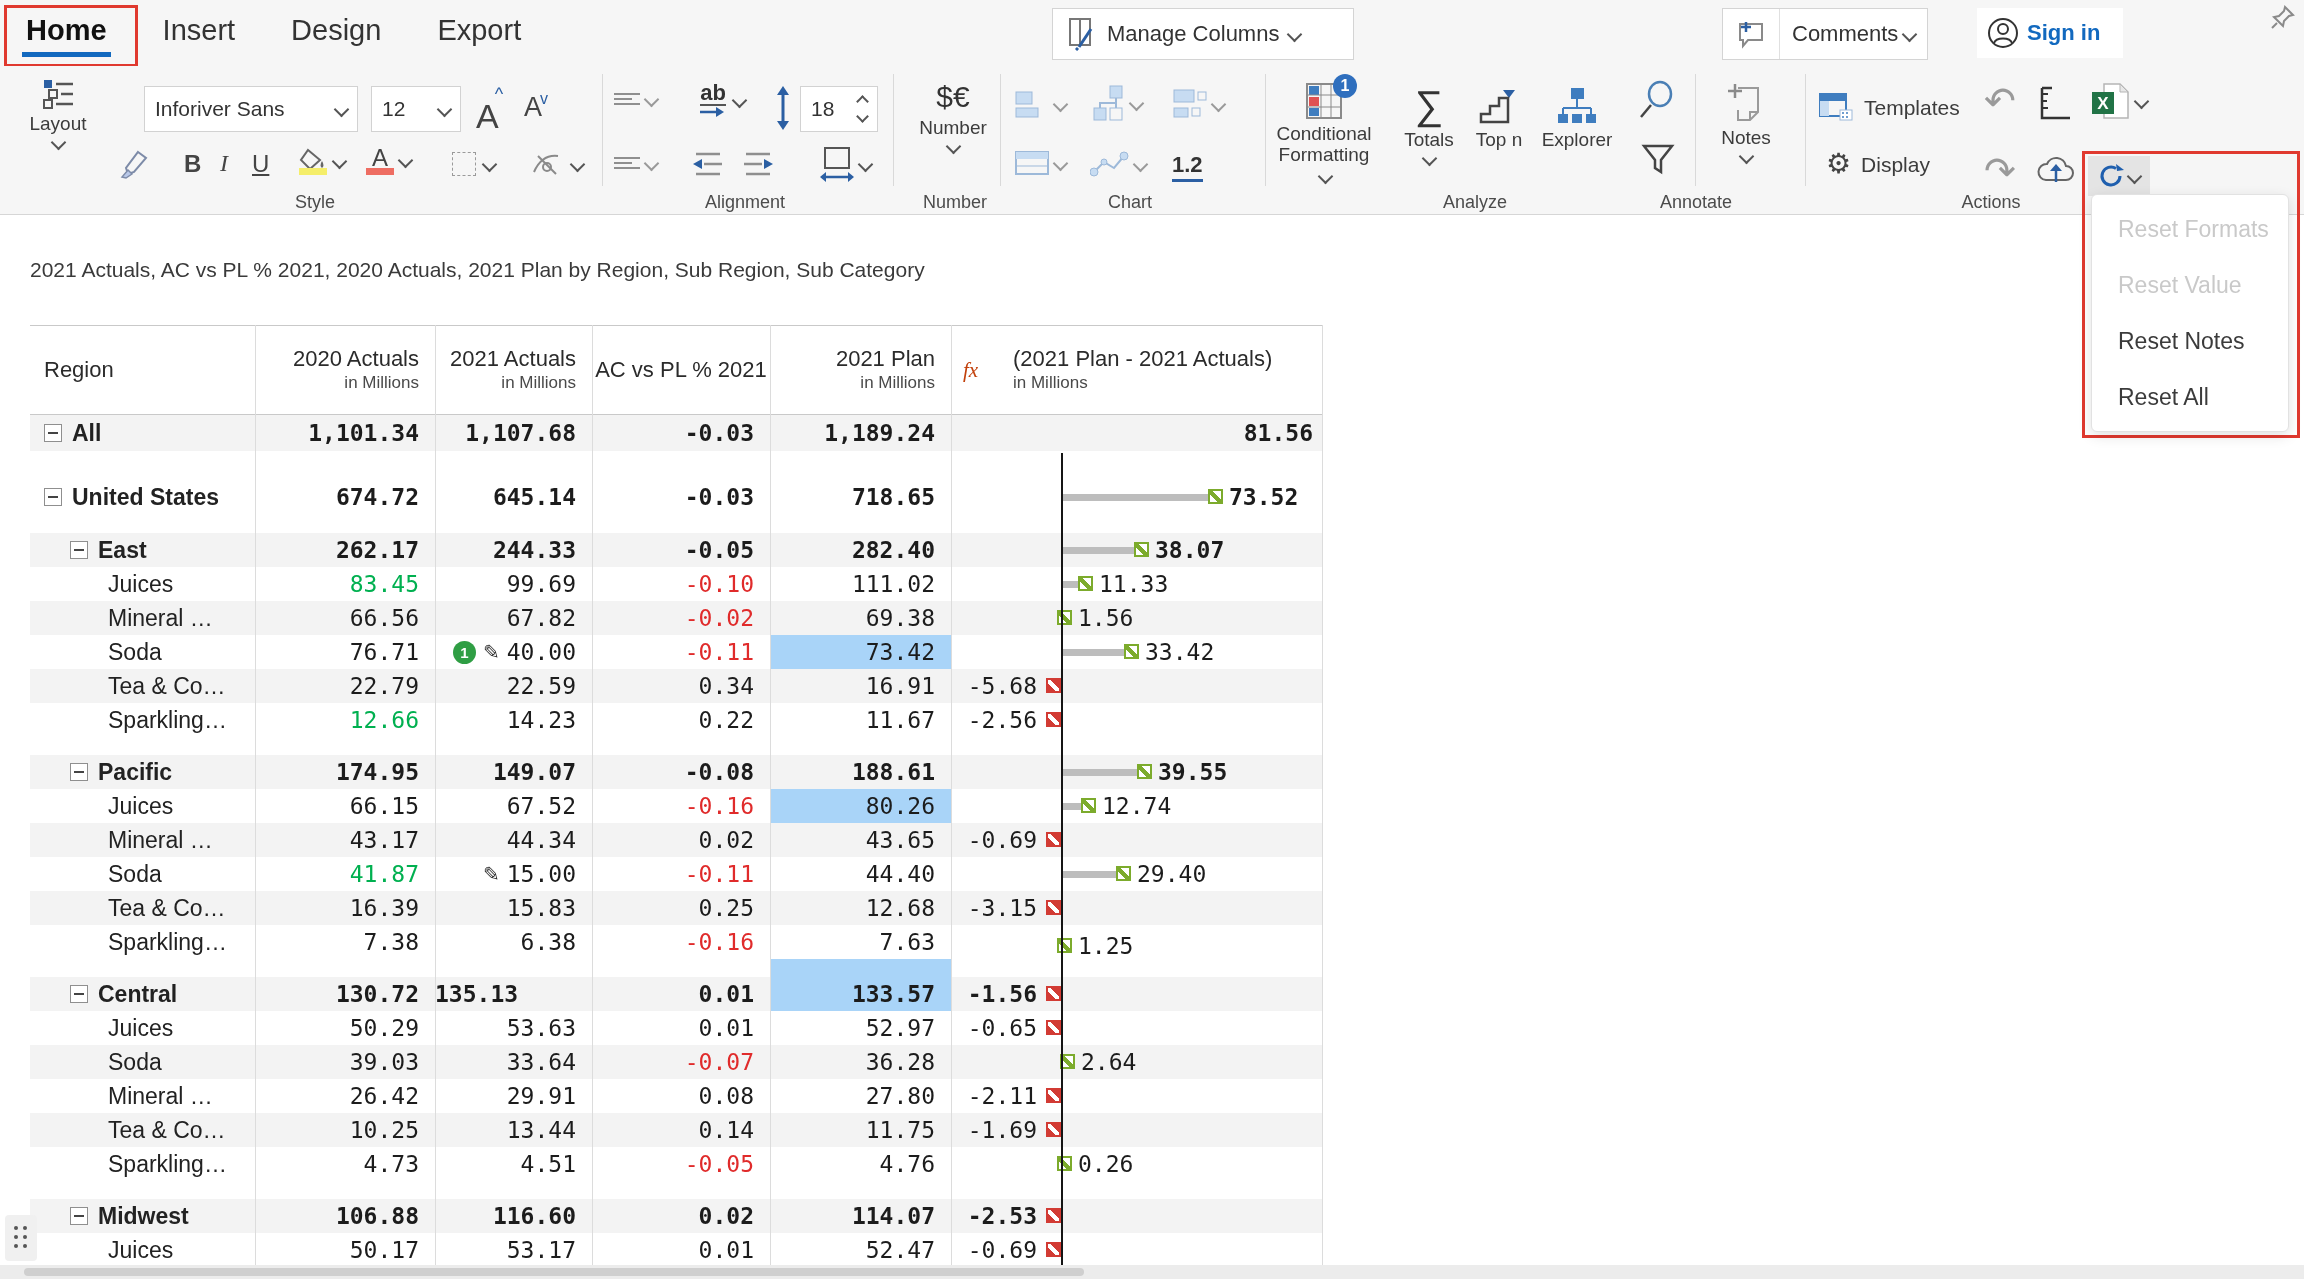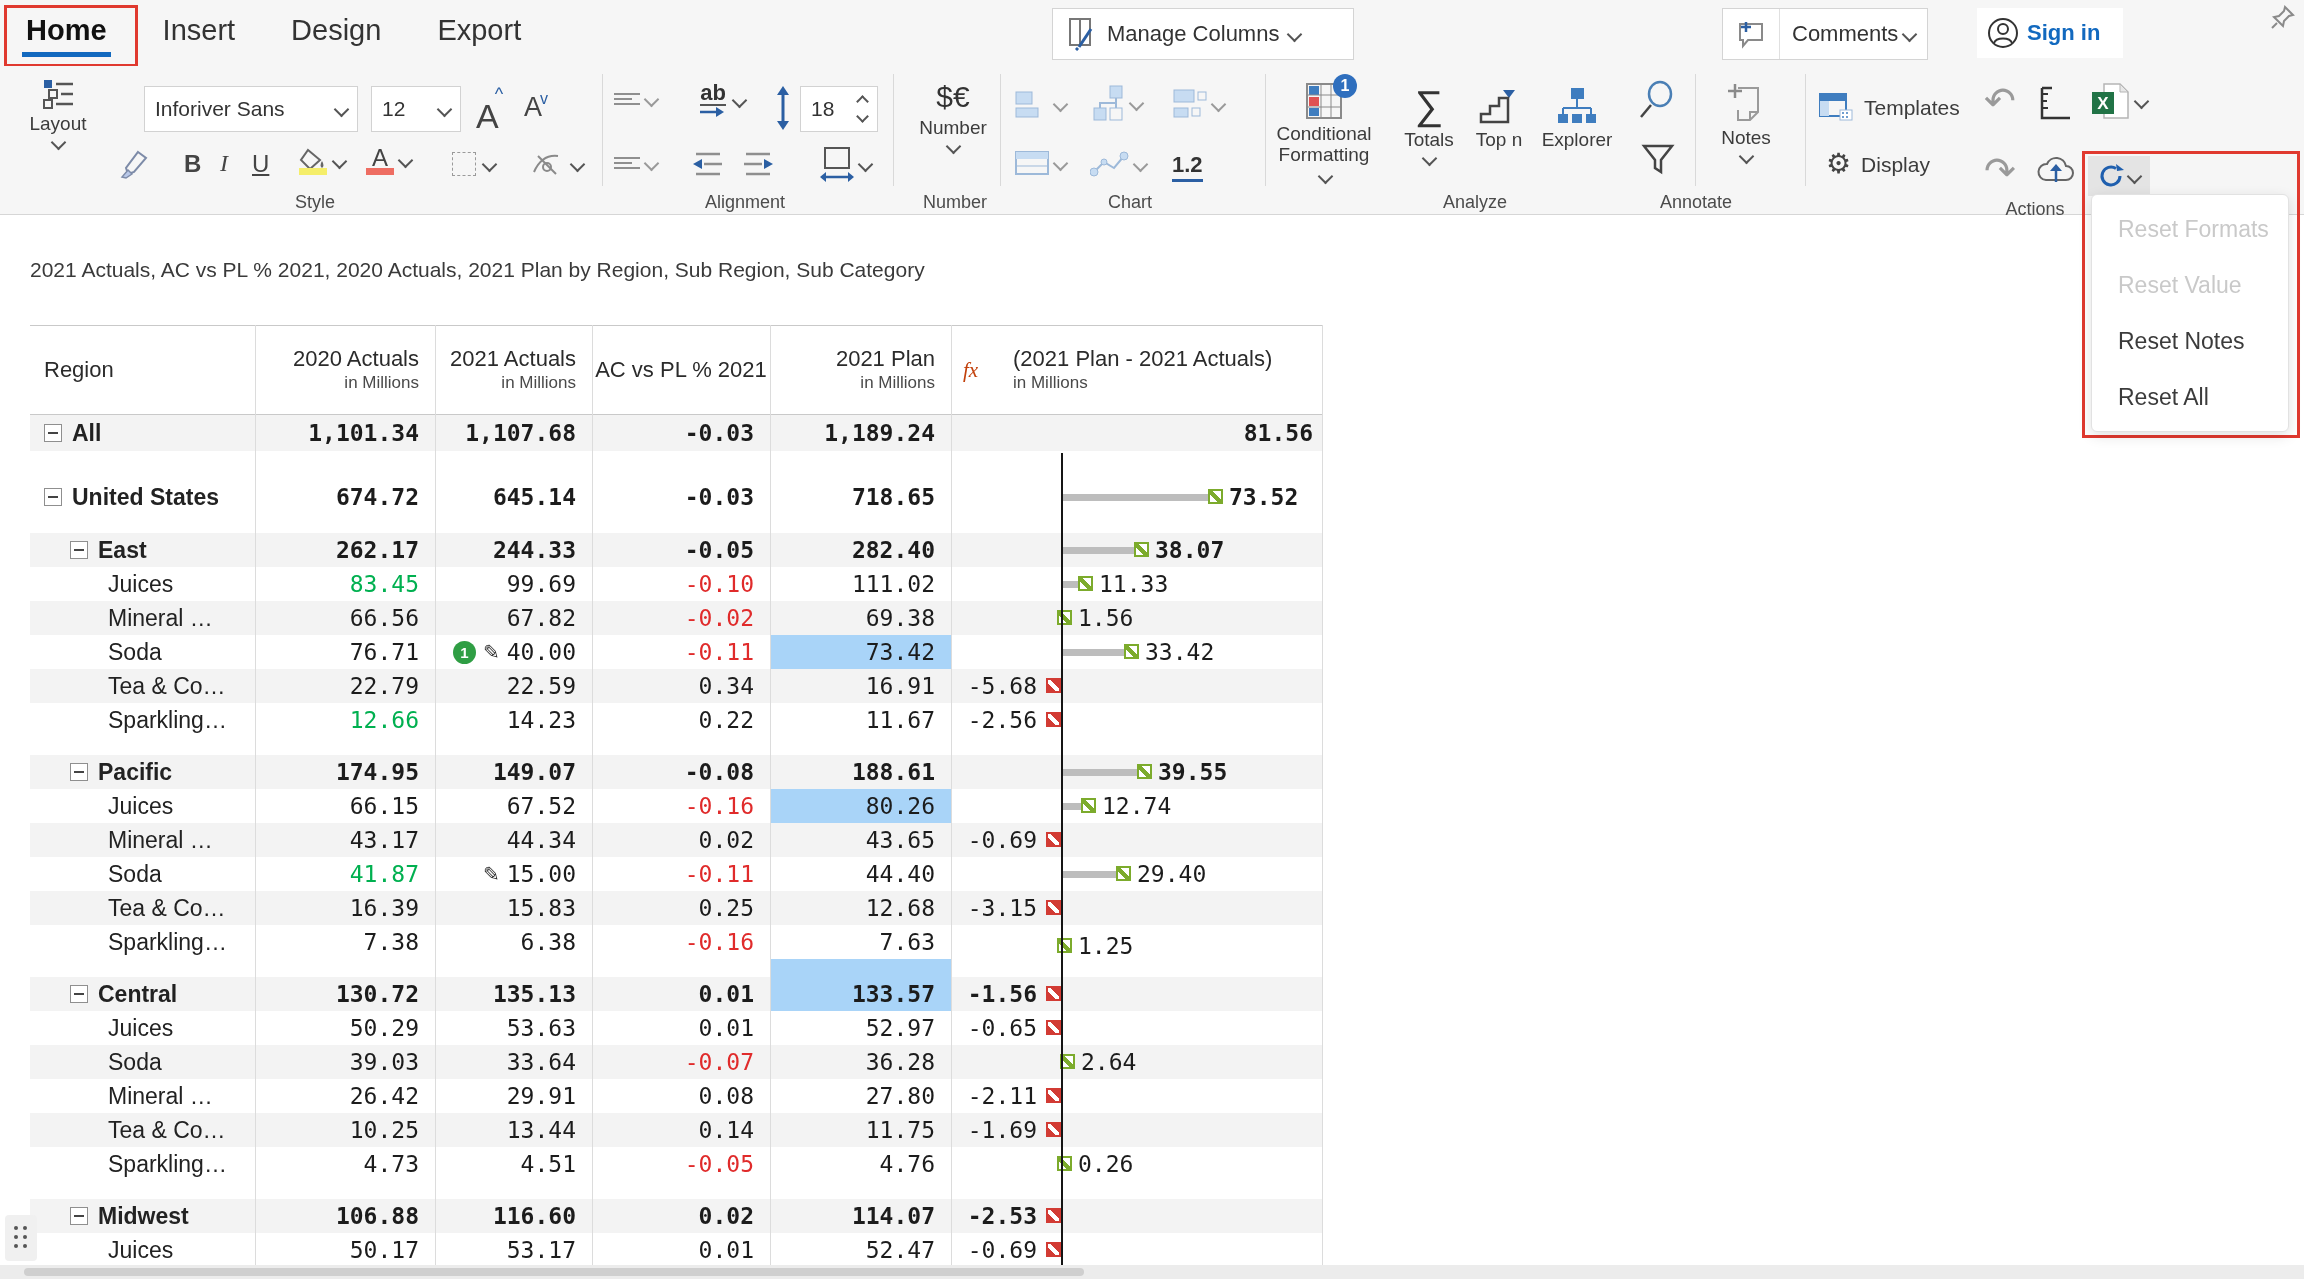--- a/index.html
+++ b/index.html
@@ -487,21 +487,21 @@
   <div class="rbtn" style="left:1984px;top:88px;">
     <span style="font-size:38px;color:#9a9a9a;line-height:34px;">↷</span>
   </div>
   <div class="rbtn" style="left:2036px;top:88px;">
     <svg width="40" height="32" viewBox="0 0 40 32">
         <path d="M10 26 a8 8 0 0 1 1-16 a10 10 0 0 1 19 2 a7 7 0 0 1 0 14 z" fill="none" stroke="#666" stroke-width="2"></path>
         <line x1="20" y1="28" x2="20" y2="14" stroke="#2b5fa3" stroke-width="2.5"></line>
         <path d="M20 10 l6 7 h-12 z" fill="#2b5fa3"></path>
       </svg>
   </div>
-  <div class="rg-label" style="left:1960px;width:150px;margin-top:7px;">Actions</div>
+  <div class="rg-label" style="left:1916px;width:150px;">Actions</div>
 </div>
 
 <div class="reset-popup">
   <div class="reset-btn">
     <svg width="26" height="26" viewBox="0 0 26 26">
         <path d="M22 13 a9 9 0 1 1 -4-7.5" fill="none" stroke="#1f5fae" stroke-width="3"></path>
         <path d="M18 1 l1 7 7-1 z" fill="#1f5fae"></path>
       </svg>
     <span class="chev"></span>
   </div>
@@ -862,21 +862,21 @@
         <div style="position: absolute; left: 740px; width: 181px; top: 0px; bottom: 0px; background: rgb(169, 212, 248);"></div>
       </div>
       <div class="row shade bold" style="height: 34px;">
         <div class="cell" style="width: 225px; padding-left: 40px;">
           <span class="clps"></span>
           <span class="rlabel" style="font-weight: 700;">Central</span>
         </div>
         <div class="cell" style="width: 180px; justify-content: flex-end; padding-right: 16px;">
           <span class="num">130.72</span>
         </div>
-        <div class="cell" style="width: 157px; justify-content: flex-end; padding-right: 16px; gap: 7px;">
+        <div class="cell" style="width: 157px; justify-content: flex-start; padding-right: 16px; gap: 7px;">
           <span class="num">135.13</span>
         </div>
         <div class="cell" style="width: 178px; justify-content: flex-end; padding-right: 16px;">
           <span class="num">0.01</span>
         </div>
         <div class="cell bluecell" style="width: 181px; justify-content: flex-end; padding-right: 16px;">
           <span class="num">133.57</span>
         </div>
         <div class="cell" style="width: 372px;">
           <div class="bar" style="left: 107px; width: 3px;"></div>

